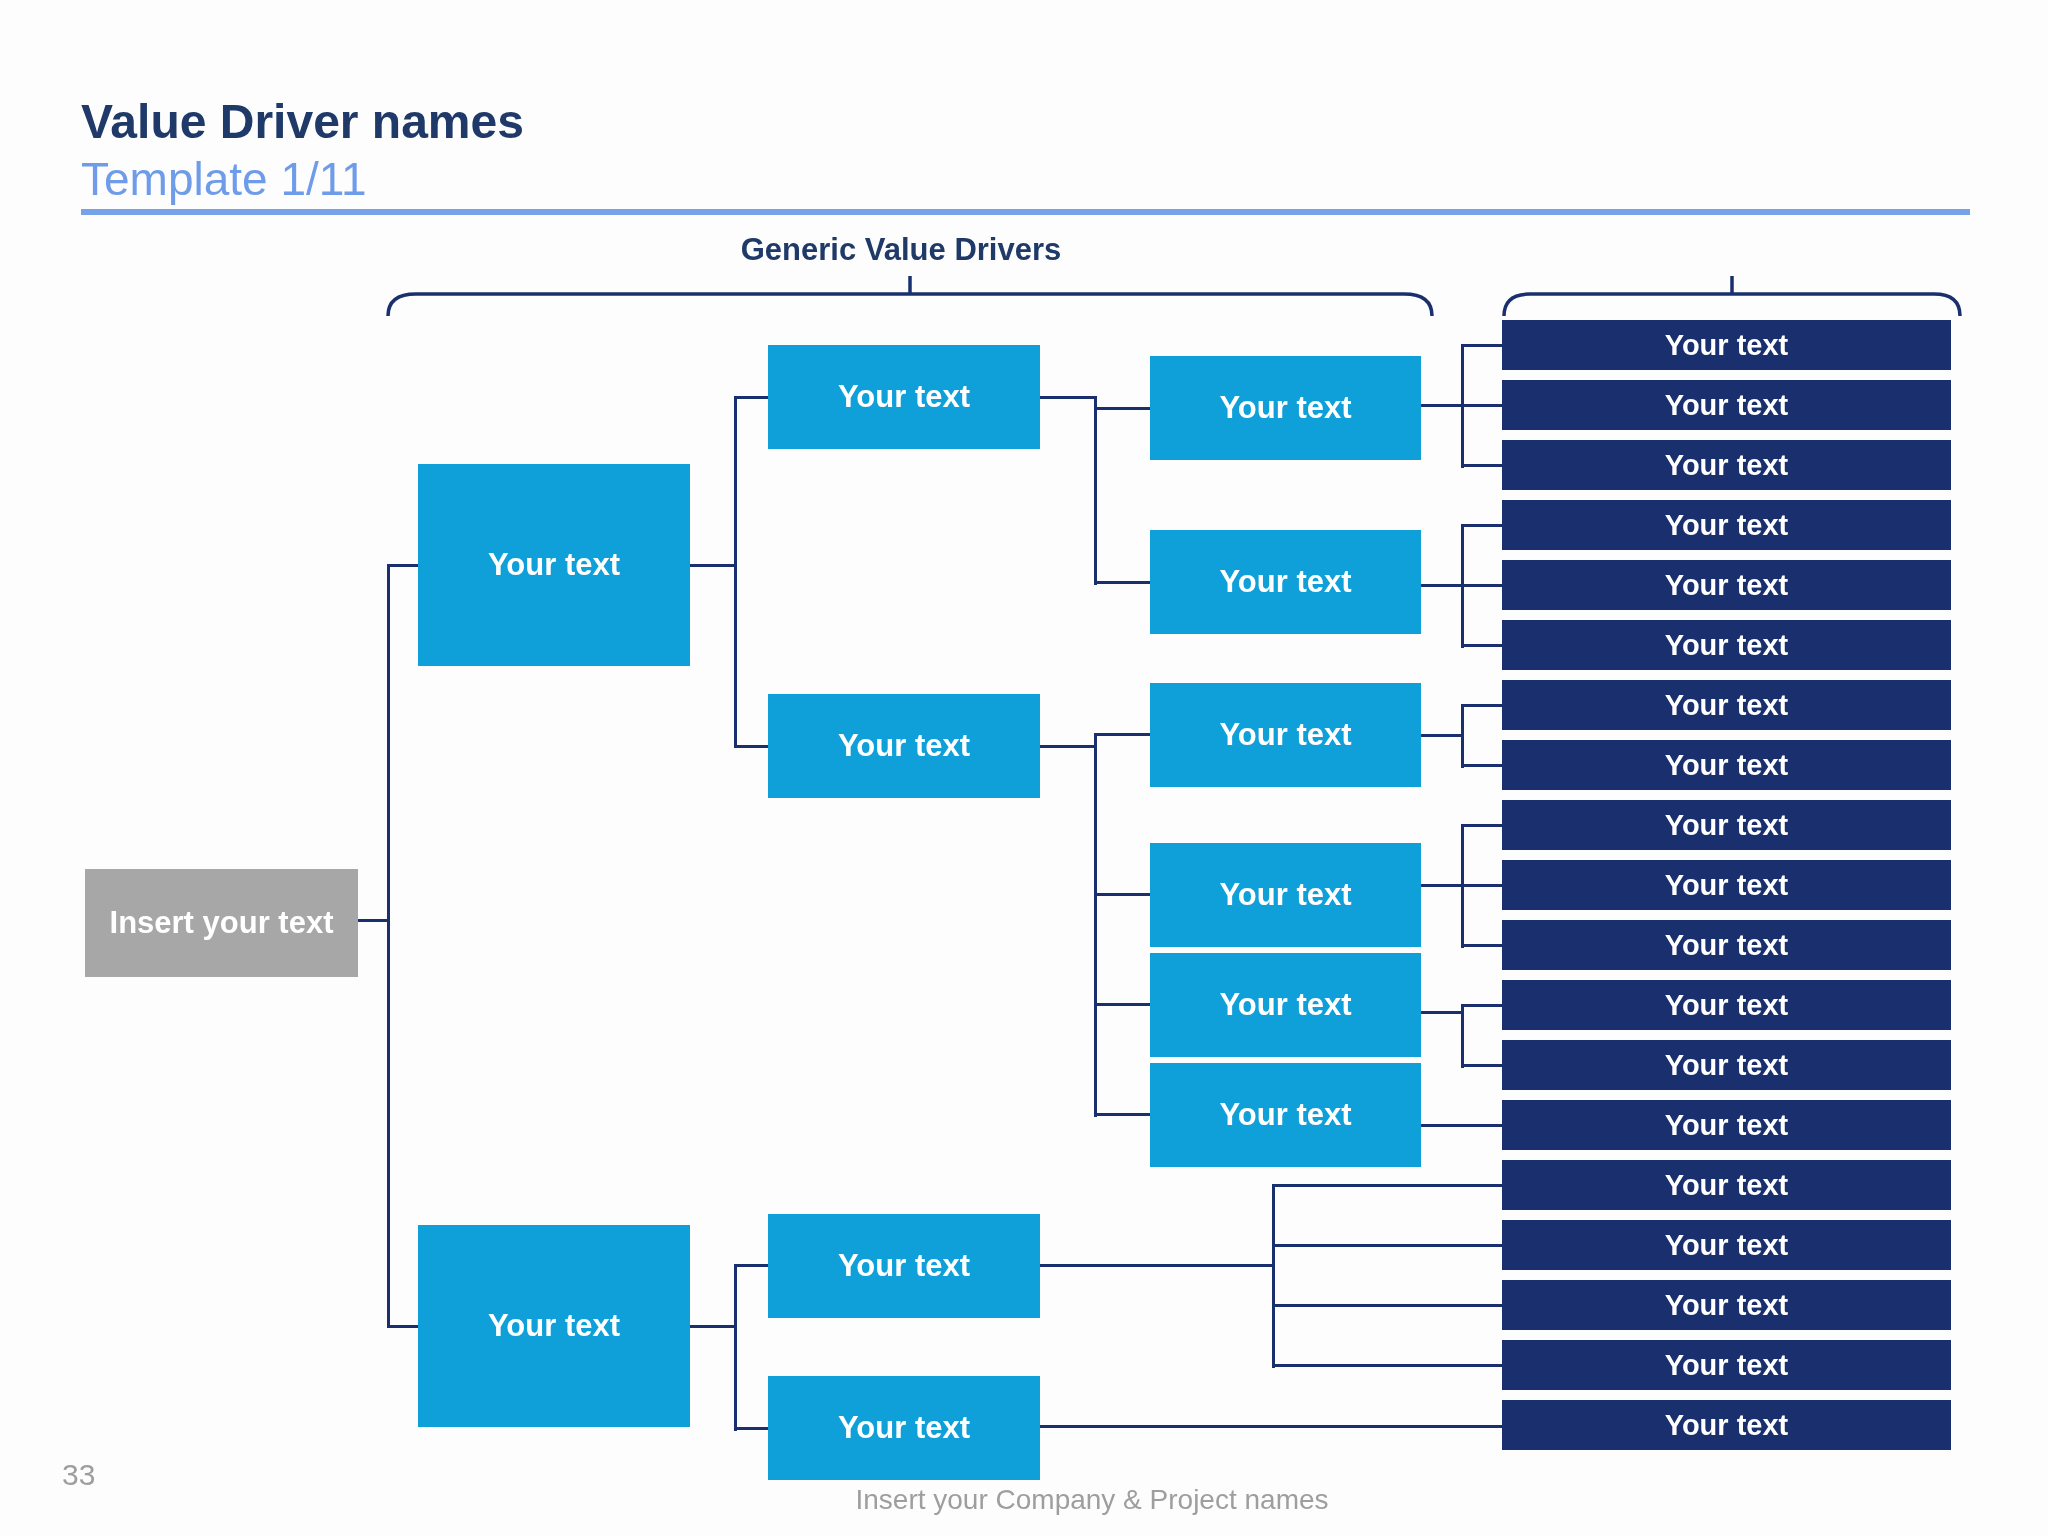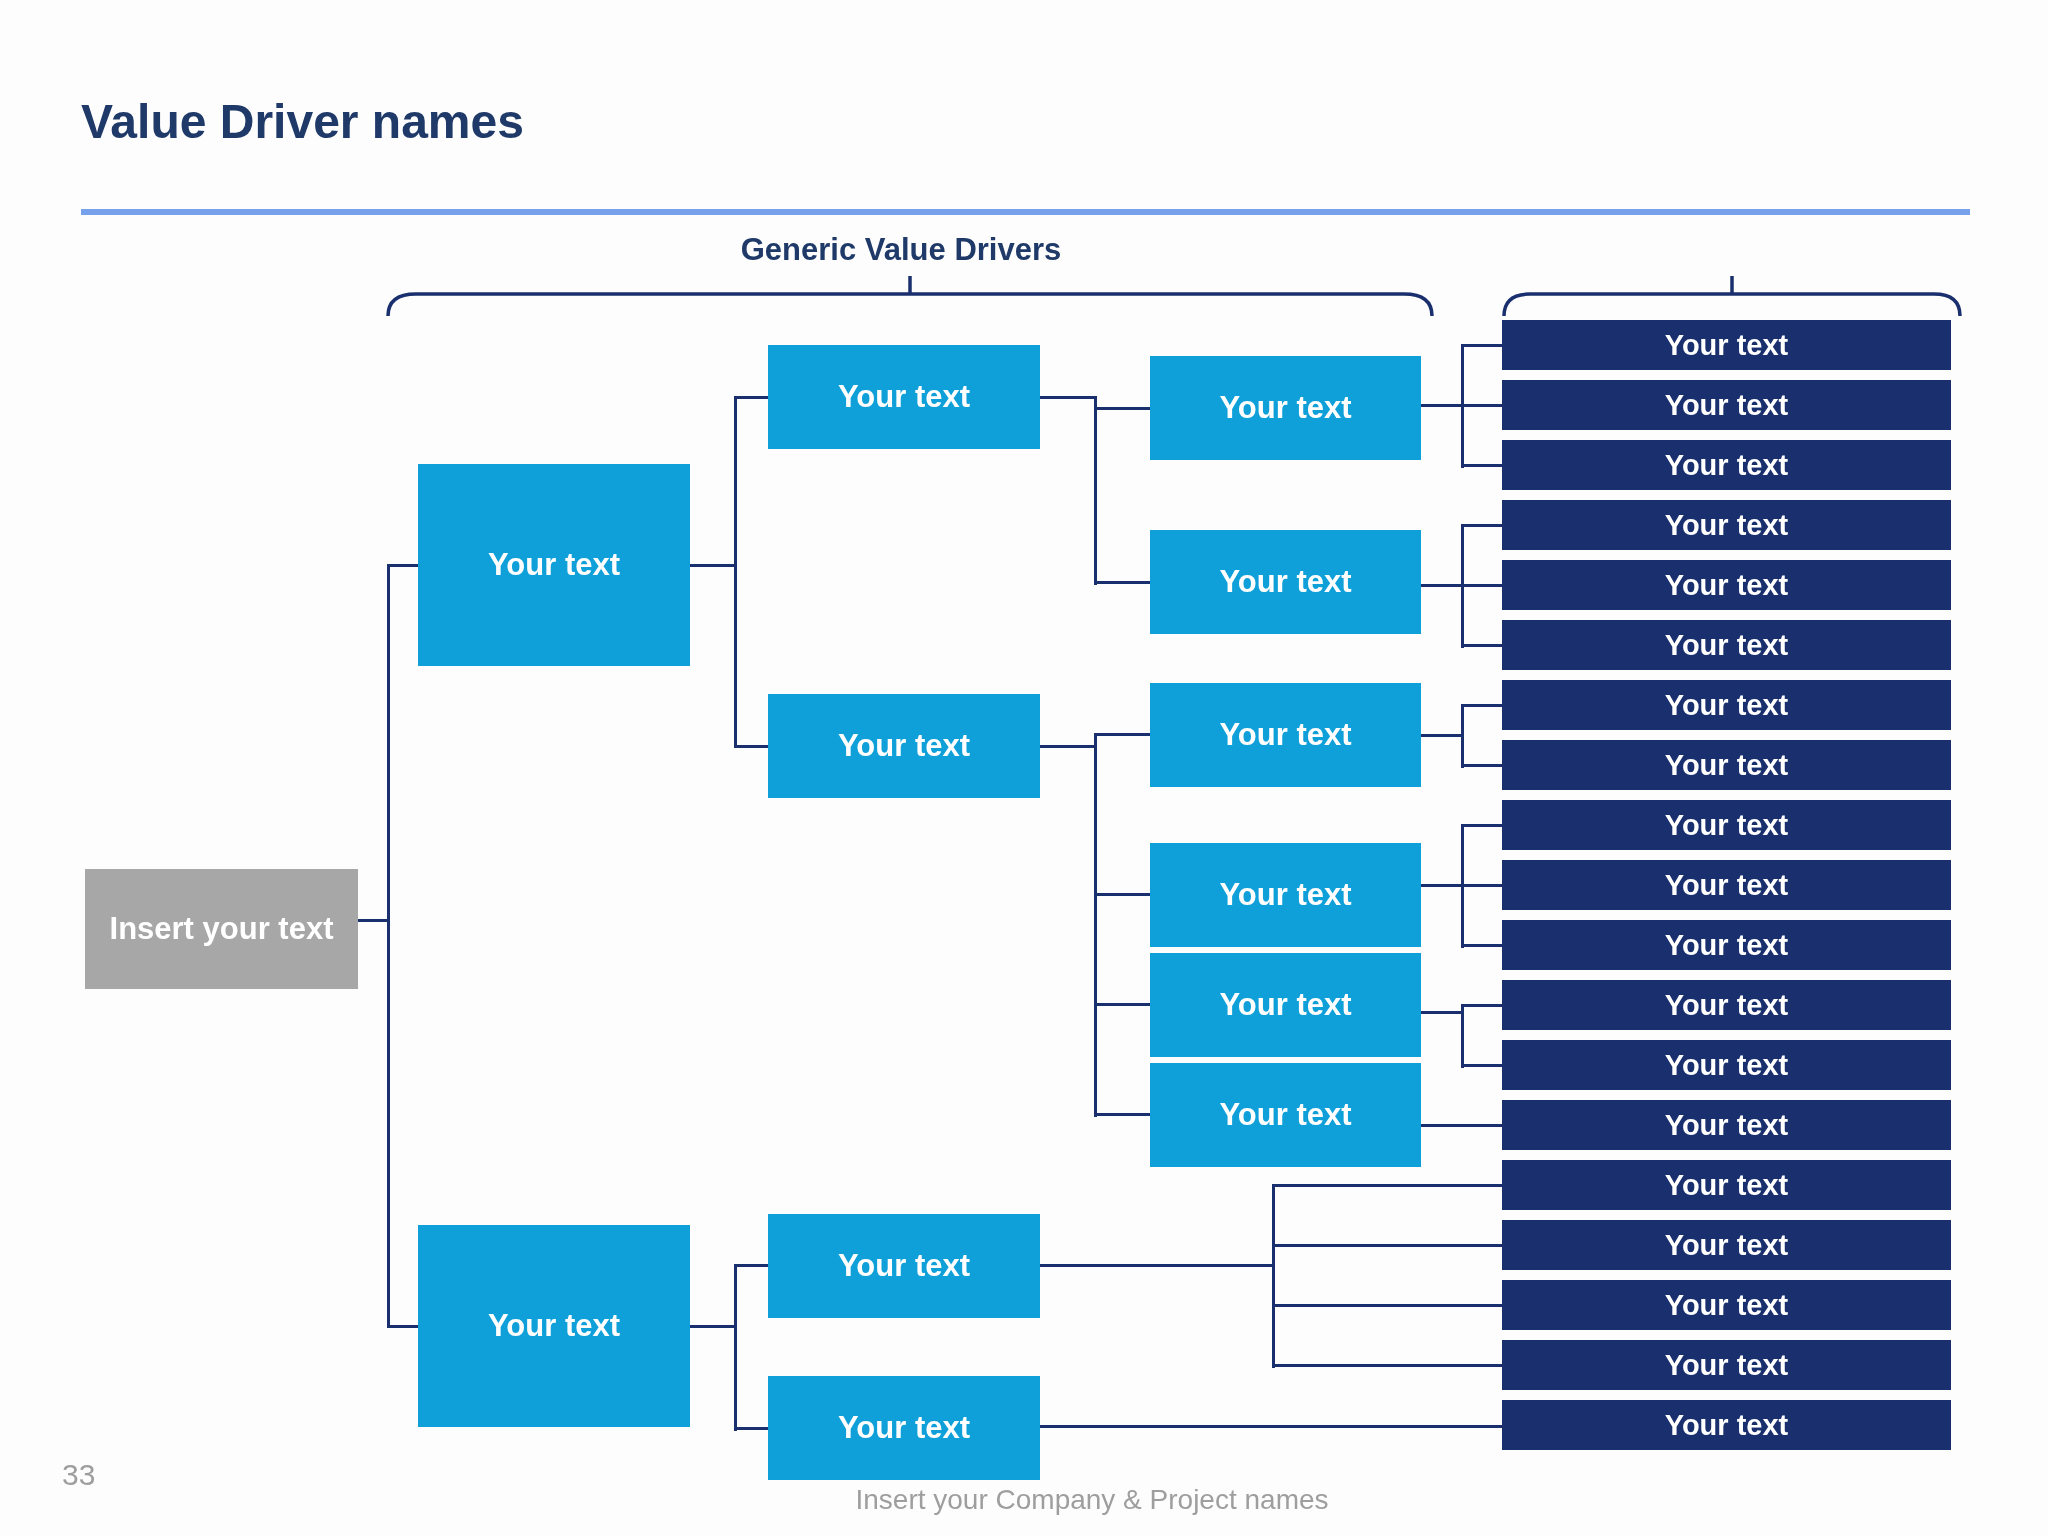--- a/index.html
+++ b/index.html
@@ -20,20 +20,21 @@
   .cn{position:absolute;background:var(--navy);}
   .footer-page{position:absolute;left:62px;top:1458px;font-size:30px;color:var(--footer_gray);}
   .footer-note{position:absolute;left:1092px;top:1484px;transform:translateX(-50%);font-size:28px;color:var(--footer_gray);white-space:nowrap;}
 </style>
 </head>
 <body>
 
 <div class="slide">
 
   <div class="title">Value Driver names</div>
+  <div class="subtitle">Template 1/11</div>
   <div class="rule"></div>
 
   <div class="section-label" style="left:901px;">Generic Value Drivers</div>
   <svg class="brace" style="left:386px;top:272px;" width="1048" height="46" viewBox="0 0 1048 46">
     <path d="M2,44 Q2,22 30,22 L1018,22 Q1046,22 1046,44"></path>
     <path d="M524,22 L524,4"></path>
   </svg>
   <svg class="brace" style="left:1502px;top:272px;" width="460" height="46" viewBox="0 0 460 46">
     <path d="M2,44 Q2,22 28,22 L432,22 Q458,22 458,44"></path>
     <path d="M230,22 L230,4"></path>
@@ -98,21 +99,21 @@
     <div class="cn" style="left:1038px;top:1264px;width:235px;height:3px;"></div>
     <div class="cn" style="left:1272px;top:1184px;width:3px;height:184px;"></div>
     <div class="cn" style="left:1273px;top:1184px;width:229px;height:3px;"></div>
     <div class="cn" style="left:1273px;top:1244px;width:229px;height:3px;"></div>
     <div class="cn" style="left:1273px;top:1304px;width:229px;height:3px;"></div>
     <div class="cn" style="left:1273px;top:1364px;width:229px;height:3px;"></div>
 
     <div class="cn" style="left:1038px;top:1425px;width:464px;height:3px;"></div>
   </div>
 
-  <div class="box root" style="left:85px;top:869px;width:273px;height:120px;">Insert your text</div>
+  <div class="box root" style="left:85px;top:869px;width:273px;height:108px;">Insert your text</div>
 
   <div class="box blue" style="left:418px;top:464px;width:272px;height:202px;">Your text</div>
   <div class="box blue" style="left:418px;top:1225px;width:272px;height:202px;">Your text</div>
 
   <div class="box blue" style="left:768px;top:345px;width:272px;height:104px;">Your text</div>
   <div class="box blue" style="left:768px;top:694px;width:272px;height:104px;">Your text</div>
   <div class="box blue" style="left:768px;top:1214px;width:272px;height:104px;">Your text</div>
   <div class="box blue" style="left:768px;top:1376px;width:272px;height:104px;">Your text</div>
 
   <div class="box blue" style="left:1150px;top:356px;width:271px;height:104px;">Your text</div>

